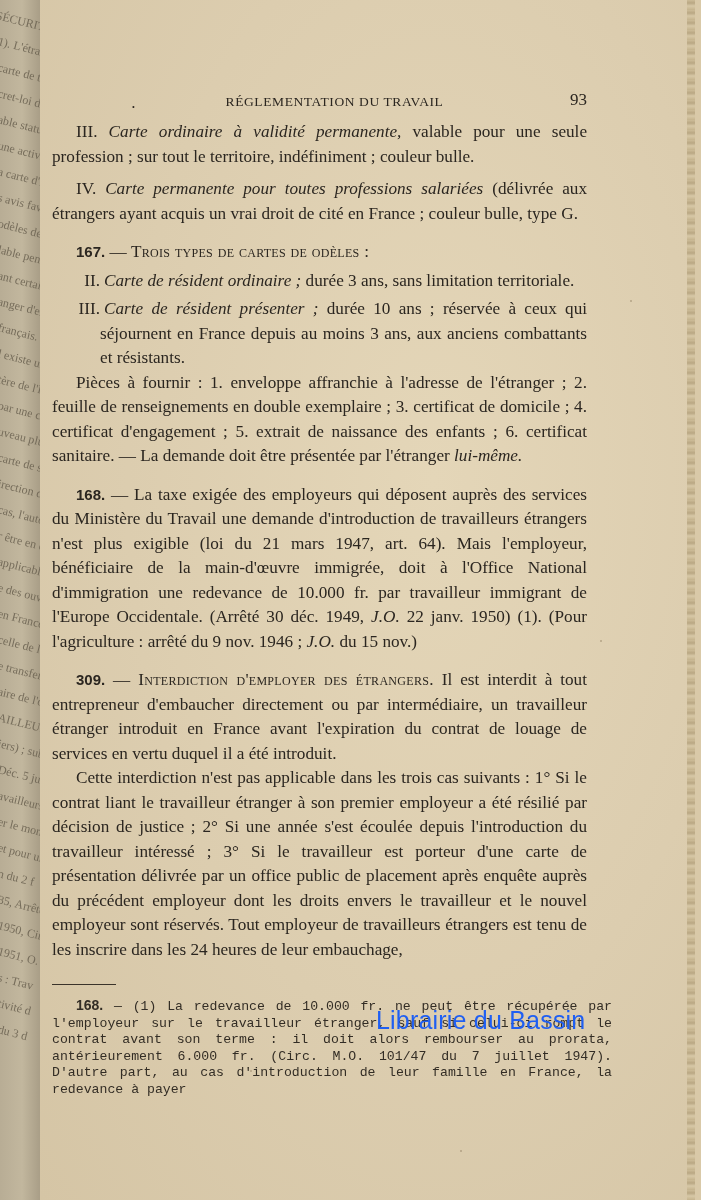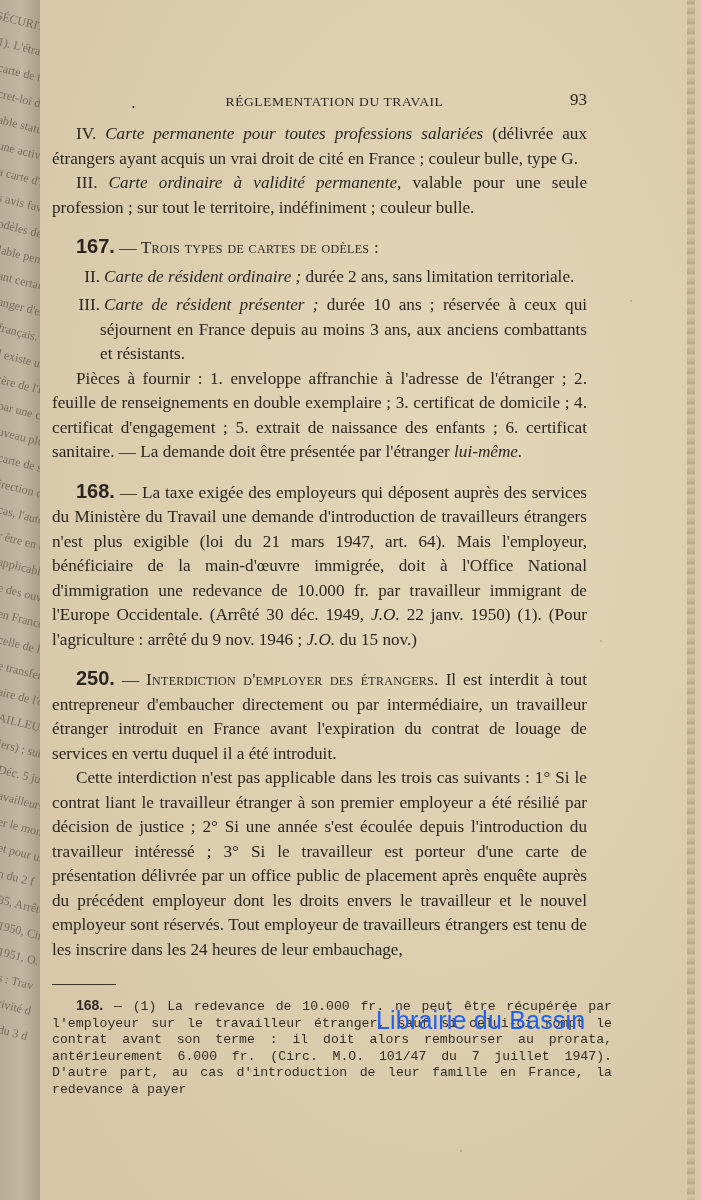--- a/index.html
+++ b/index.html
@@ -89,21 +89,21 @@
       left: 80px; top: 8px;
       font-size: 8px;
     }
     p { margin: 0; }
     .indent { text-indent: 24px; }
     .gap { margin-top: 8px; }
     .gap-lg { margin-top: 14px; }
     .num {
       font-family: "Liberation Sans", sans-serif;
       font-weight: bold;
-      font-size: 20px;
+      font-size: 15px;
     }
     .sc {
       font-variant: small-caps;
       letter-spacing: 0.3px;
     }
     .hang {
       padding-left: 48px;
       text-indent: -44px;
     }
     .roman {
@@ -196,52 +196,52 @@
   <div class="page-edge"></div>
 
   <div class="content">
 
     <div class="running-head">
       <span class="dot-mark">•</span>
       <span class="running-title">RÉGLEMENTATION DU TRAVAIL</span>
       <span class="folio">93</span>
     </div>
 
+    <p class="indent">
+      <span>III.</span>
+      <i>Carte ordinaire à validité permanente,</i><span> valable pour une seule profession ; sur tout le territoire, indéfiniment ; couleur bulle.</span>
+    </p>
+
     <p class="indent gap">
       <span>IV.</span>
       <i>Carte permanente pour toutes professions salariées</i><span> (délivrée aux étrangers ayant acquis un vrai droit de cité en France ; couleur bulle, type G.</span>
     </p>
 
-    <p class="indent">
-      <span>III.</span>
-      <i>Carte ordinaire à validité permanente,</i><span> valable pour une seule profession ; sur tout le territoire, indéfiniment ; couleur bulle.</span>
-    </p>
-
     <p class="indent gap-lg">
       <span class="num">167.</span><span> — </span><span class="sc">Trois types de cartes de odèles :</span>
     </p>
 
     <p class="hang" style="margin-top:4px">
-      <span class="roman">II.</span><i>Carte de résident ordinaire ;</i><span> durée 2 ans, sans limitation territoriale.</span>
+      <span class="roman">II.</span><i>Carte de résident ordinaire ;</i><span> durée 3 ans, sans limitation territoriale.</span>
     </p>
     <p class="hang" style="margin-top:4px">
       <span class="roman">III.</span><i>Carte de résident présenter ;</i><span> durée 10 ans ; réservée à ceux qui séjournent en France depuis au moins 3 ans, aux anciens combattants et résistants.</span>
     </p>
 
 
     <p class="indent">
       <span>Pièces à fournir : 1. enveloppe affranchie à l'adresse de l'étranger ; 2. feuille de renseignements en double exemplaire ; 3. certificat de domicile ; 4. certificat d'engagement ; 5. extrait de naissance des enfants ; 6. certificat sanitaire. — La demande doit être présentée par l'étranger </span><i>lui-même.</i>
     </p>
 
     <p class="indent gap-lg">
       <span class="num">168.</span><span> — La taxe exigée des employeurs qui déposent auprès des services du Ministère du Travail une demande d'introduction de travailleurs étrangers n'est plus exigible (loi du 21 mars 1947, art. 64). Mais l'employeur, bénéficiaire de la main-d'œuvre immigrée, doit à l'Office National d'immigration une redevance de 10.000 fr. par travailleur immigrant de l'Europe Occidentale. (Arrêté 30 déc. 1949, </span><i>J.O.</i><span> 22 janv. 1950) (1). (Pour l'agriculture : arrêté du 9 nov. 1946 ; </span><i>J.O.</i><span> du 15 nov.)</span>
     </p>
 
     <p class="indent gap-lg">
-      <span class="num">250.</span><span> — </span><span class="sc">Interdiction d'employer des étrangers.</span><span> Il est interdit à tout entrepreneur d'embaucher directement ou par intermédiaire, un travailleur étranger introduit en France avant l'expiration du contrat de louage de services en vertu duquel il a été introduit.</span>
+      <span class="num">309.</span><span> — </span><span class="sc">Interdiction d'employer des étrangers.</span><span> Il est interdit à tout entrepreneur d'embaucher directement ou par intermédiaire, un travailleur étranger introduit en France avant l'expiration du contrat de louage de services en vertu duquel il a été introduit.</span>
     </p>
 
     <p class="indent">Cette interdiction n'est pas applicable dans les trois cas suivants : 1° Si le contrat liant le travailleur étranger à son premier employeur a été résilié par décision de justice ; 2° Si une année s'est écoulée depuis l'introduction du travailleur intéressé ; 3° Si le travailleur est porteur d'une carte de présentation délivrée par un office public de placement après enquête auprès du précédent employeur dont les droits envers le travailleur et le nouvel employeur sont réservés. Tout employeur de travailleurs étrangers est tenu de les inscrire dans les 24 heures de leur embauchage,</p>
 
     <div class="footnote-rule"></div>
 
     <p class="footnote indent">
       <span class="num">168.</span><span> — (1) La redevance de 10.000 fr. ne peut être récupérée par l'employeur sur le travailleur étranger, sauf si celui-ci rompt le contrat avant son terme : il doit alors rembourser au prorata, antérieurement 6.000 fr. (Circ. M.O. 101/47 du 7 juillet 1947). D'autre part, au cas d'introduction de leur famille en France, la redevance à payer </span>
     </p>
   </div>

